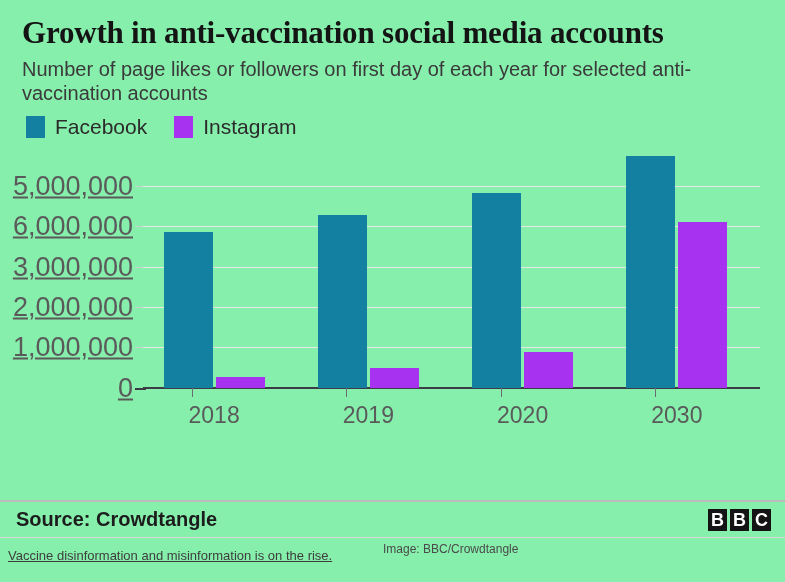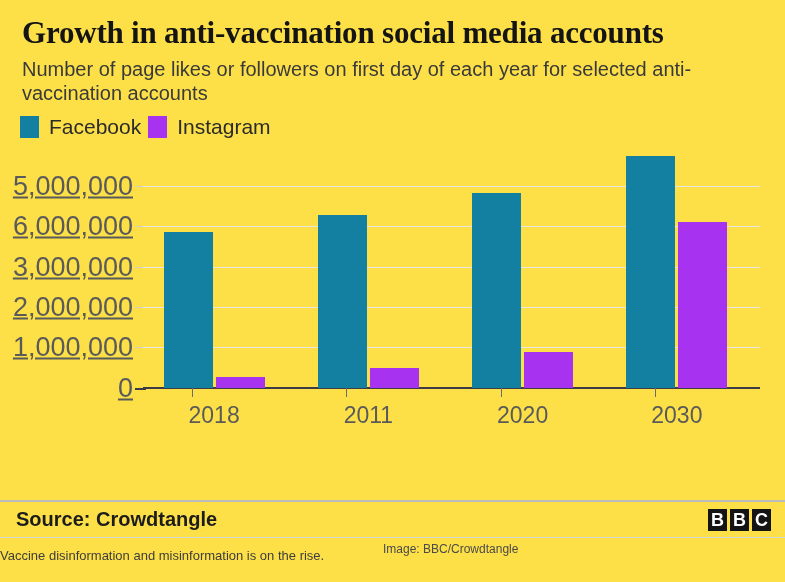--- a/index.html
+++ b/index.html
@@ -12,21 +12,21 @@
     height: 582px;
     font-family: "Liberation Sans", sans-serif;
     color: #222222;
     overflow: hidden;
   }
 
   .infographic {
     position: relative;
     width: 785px;
     height: 582px;
-    background: #fde047;
+    background: #86efac;
     box-sizing: border-box;
   }
 
   
   .header {
     padding: 16px 22px 0 22px;
   }
   .chart-title {
     font-family: "Liberation Serif", serif;
     font-size: 31px;
@@ -44,22 +44,22 @@
     font-weight: 400;
     color: #3a3a3a;
     margin: 0;
     max-width: 700px;
   }
 
   
   .legend {
     display: flex;
     align-items: center;
-    gap: 7px;
-    padding: 10px 22px 0 20px;
+    gap: 27px;
+    padding: 10px 22px 0 26px;
   }
   .legend-item {
     display: flex;
     align-items: center;
     gap: 10px;
   }
   .legend-swatch {
     width: 19px;
     height: 22px;
     display: inline-block;
@@ -206,25 +206,26 @@
     position: absolute;
     left: 0;
     right: 0;
     top: 540px;
     height: 42px;
     padding: 0 16px;
     box-sizing: border-box;
   }
   .caption-main {
     position: absolute;
-    left: 0;
+    left: 8px;
     top: 8px;
     font-size: 13px;
     color: #3d3d3d;
     white-space: nowrap;
+    text-decoration: underline;
   }
   .caption-credit {
     position: absolute;
     left: 383px;
     top: 2px;
     font-size: 12px;
     color: #4a4a4a;
     white-space: nowrap;
   }
 </style>
@@ -290,21 +291,21 @@
           </div>
           <div class="xtick" style="left: 357.625px;"></div>
           <div class="group" style="left: 483.375px; width: 101px;">
             <div class="bar fb" title="Facebook 2021: 5,750,000" style="left: 0px; width: 49px; height: 231.917px; background: rgb(19, 128, 161);"></div>
             <div class="bar ig" title="Instagram 2021: 4,100,000" style="left: 52px; width: 49px; height: 165.367px; background: rgb(167, 51, 240);"></div>
           </div>
           <div class="xtick" style="left: 511.875px;"></div>
         </div>
       <div class="xlabels" id="xlabels">
           <div class="xlabel" style="left: 71.125px;">2018</div>
-          <div class="xlabel" style="left: 225.375px;">2011</div>
+          <div class="xlabel" style="left: 225.375px;">2019</div>
           <div class="xlabel" style="left: 379.625px; text-align: center;">2020</div>
           <div class="xlabel" style="left: 533.875px;">2030</div>
         </div>
     </div>
   </div>
 
   <div class="source-bar">
     <span class="source-text">Source: Crowdtangle</span>
     <span class="bbc-logo" id="bbclogo">
         <span class="bbc-block">B</span>

